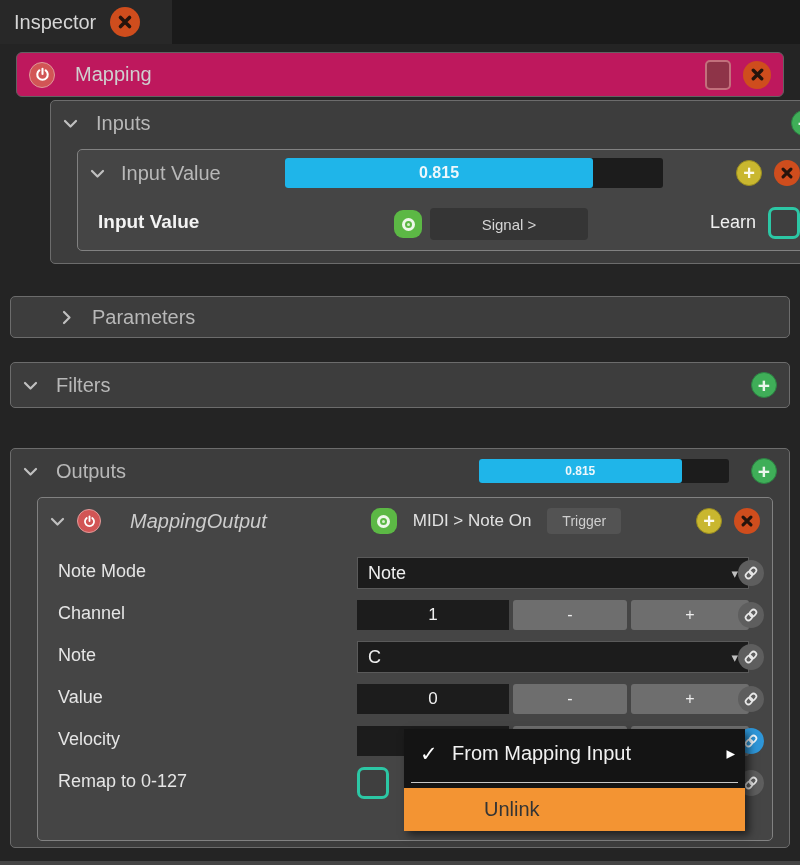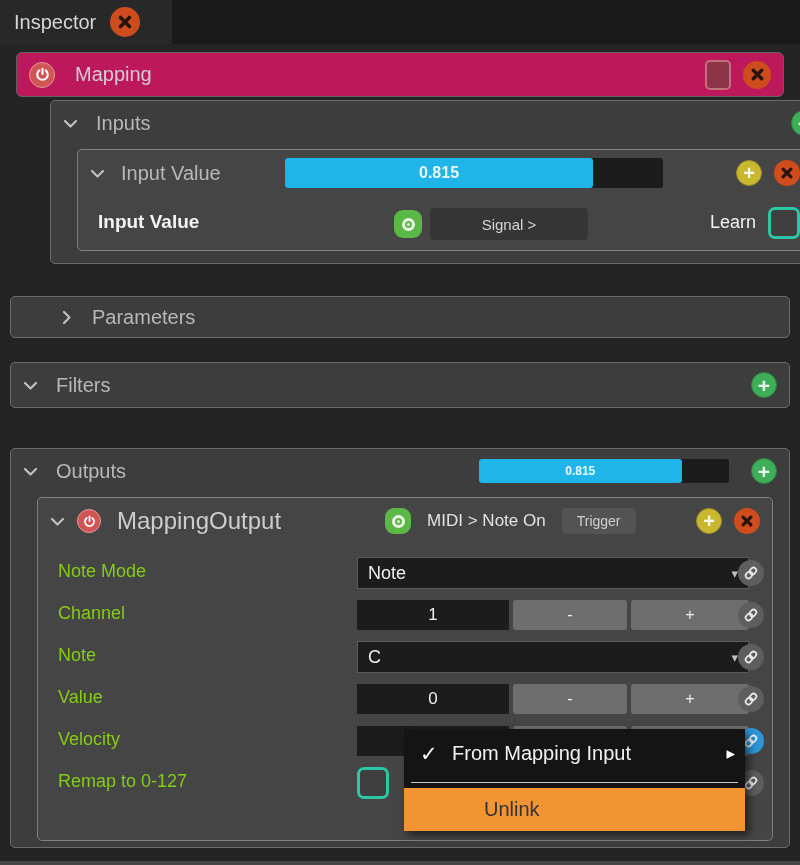--- a/index.html
+++ b/index.html
@@ -66,27 +66,27 @@
   .btn-value  { left:512px; width:130px; }
   .learn-label { position:absolute; right:56px; top:12px; font-size:18px; color:#f0f0f0; }
   .checkbox { width:32px; height:32px; border:3px solid var(--accent-teal); border-radius:7px; background:#3f3f3f; }
   .iv-check { position:absolute; right:12px; top:7px; }
   
   .mini-slider { position:absolute; left:468px; top:10px; width:250px; height:24px; background:#1c1c1c; border-radius:3px; }
   .mini-slider .slider-val { line-height:24px; font-size:12px; font-weight:bold; }
   
   .mo-header { height:46px; display:flex; align-items:center; padding:0 12px; }
   .mo-power { width:24px; height:24px; margin-left:12px; background:var(--accent-red); border:1px solid #e09a9a; }
-  .mo-title { font-size:24px; color:#cdcdcd; margin-left:16px; }
+  .mo-title { font-size:20px; color:#cdcdcd; margin-left:29px;font-style:italic; }
   .mo-target { position:static; width:26px; height:26px; margin-left:104px; flex:none; }
   .mo-route { font-size:17px; color:#e2e2e2; margin-left:16px; white-space:nowrap; }
   .trigger-btn { margin-left:16px; padding:5px 15px; background:#535353; border-radius:4px; font-size:14px; color:#cfcfcf; }
   .rows { position:absolute; top:54px; left:0; right:0; }
   .row { position:relative; height:42px; }
-  .row-label { position:absolute; left:20px; top:9px; font-size:18px; color:#84cc16; }
+  .row-label { position:absolute; left:20px; top:9px; font-size:18px; color:#e5e5e5; }
   .ctrl { position:absolute; left:319px; top:5px; width:392px; height:32px; }
   .dropdown { width:100%; height:100%; background:#1c1c1c; border:1px solid #5a5a5a; display:flex; align-items:center; padding:0 10px; font-size:18px; color:#eee; }
   .caret { margin-left:auto; color:#c0c0c0; font-size:13px; }
   .num-field { position:absolute; left:0; top:1px; width:152px; height:30px; background:#1c1c1c; text-align:center; line-height:30px; font-size:17px; color:#f0f0f0; }
   .step-btn { position:absolute; top:1px; height:30px; background:#6e6e6e; border-radius:3px; text-align:center; line-height:30px; font-size:16px; color:#eee; }
   .step-minus { left:156px; width:114px; }
   .step-plus  { left:274px; width:118px; }
   .row-check { position:absolute; left:319px; top:5px; }
   .link-btn { position:absolute; right:8px; top:8px; width:26px; height:26px; border-radius:50%; background:#5e5e5e; display:flex; align-items:center; justify-content:center; }
   .link-active { background:var(--accent-blue); }

